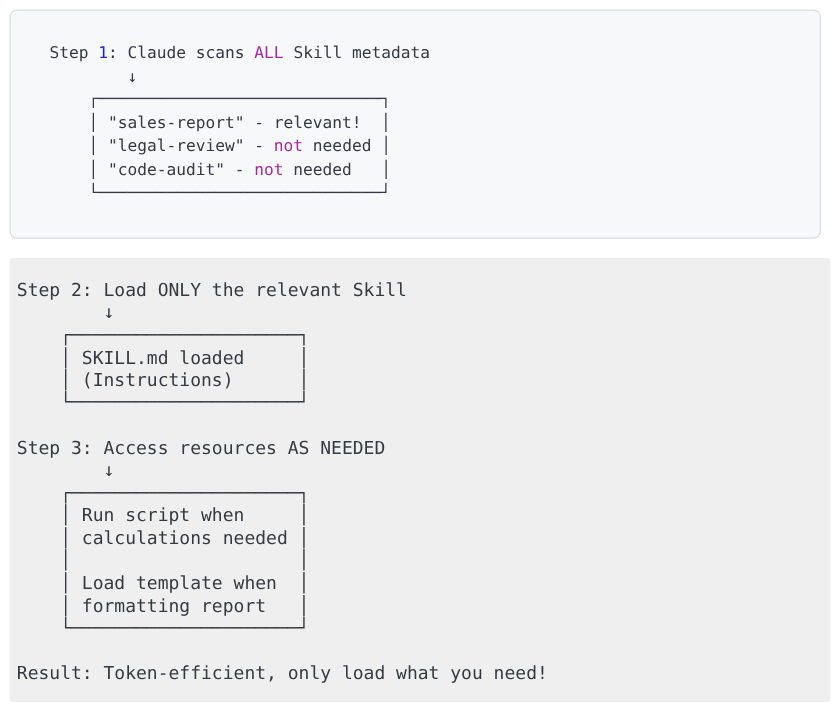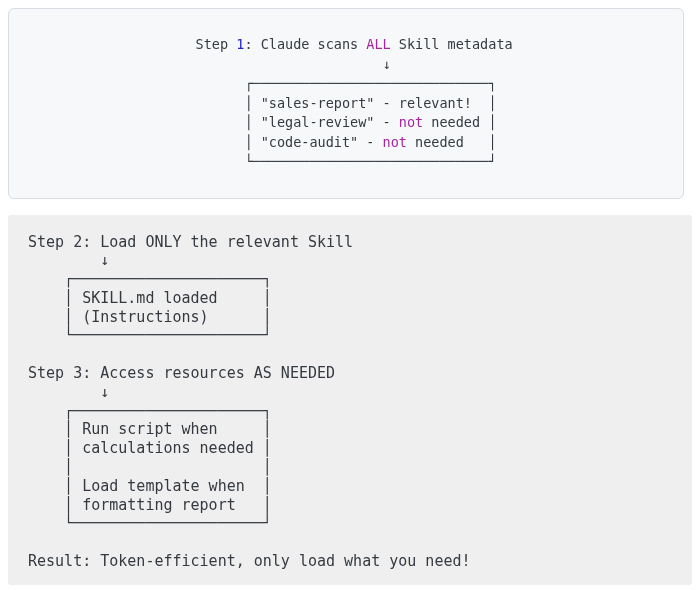--- a/index.html
+++ b/index.html
@@ -29,26 +29,25 @@
   .panel{color:var(--fg);}
   .panel-1{
     background:var(--panel1_bg);
     border:1px solid var(--panel1_border);
     border-radius:6px;
     padding:26px 16px;
     margin-right:8px;
     margin-bottom:16px;
     font-size:13.5px;
     line-height:19.5px;
-    text-align:center;
   }
   .panel-2{
     background:var(--panel2_bg);
     border-radius:3px;
-    padding:18px 20px 14px;
+    padding:18px 6px 14px;
     font-size:15px;
     line-height:18.8px;
   }
   .c-num{color:var(--num);}
   .c-kw{color:var(--kw);}
 </style>
 </head>
 <body>
 
 <div class="page">

